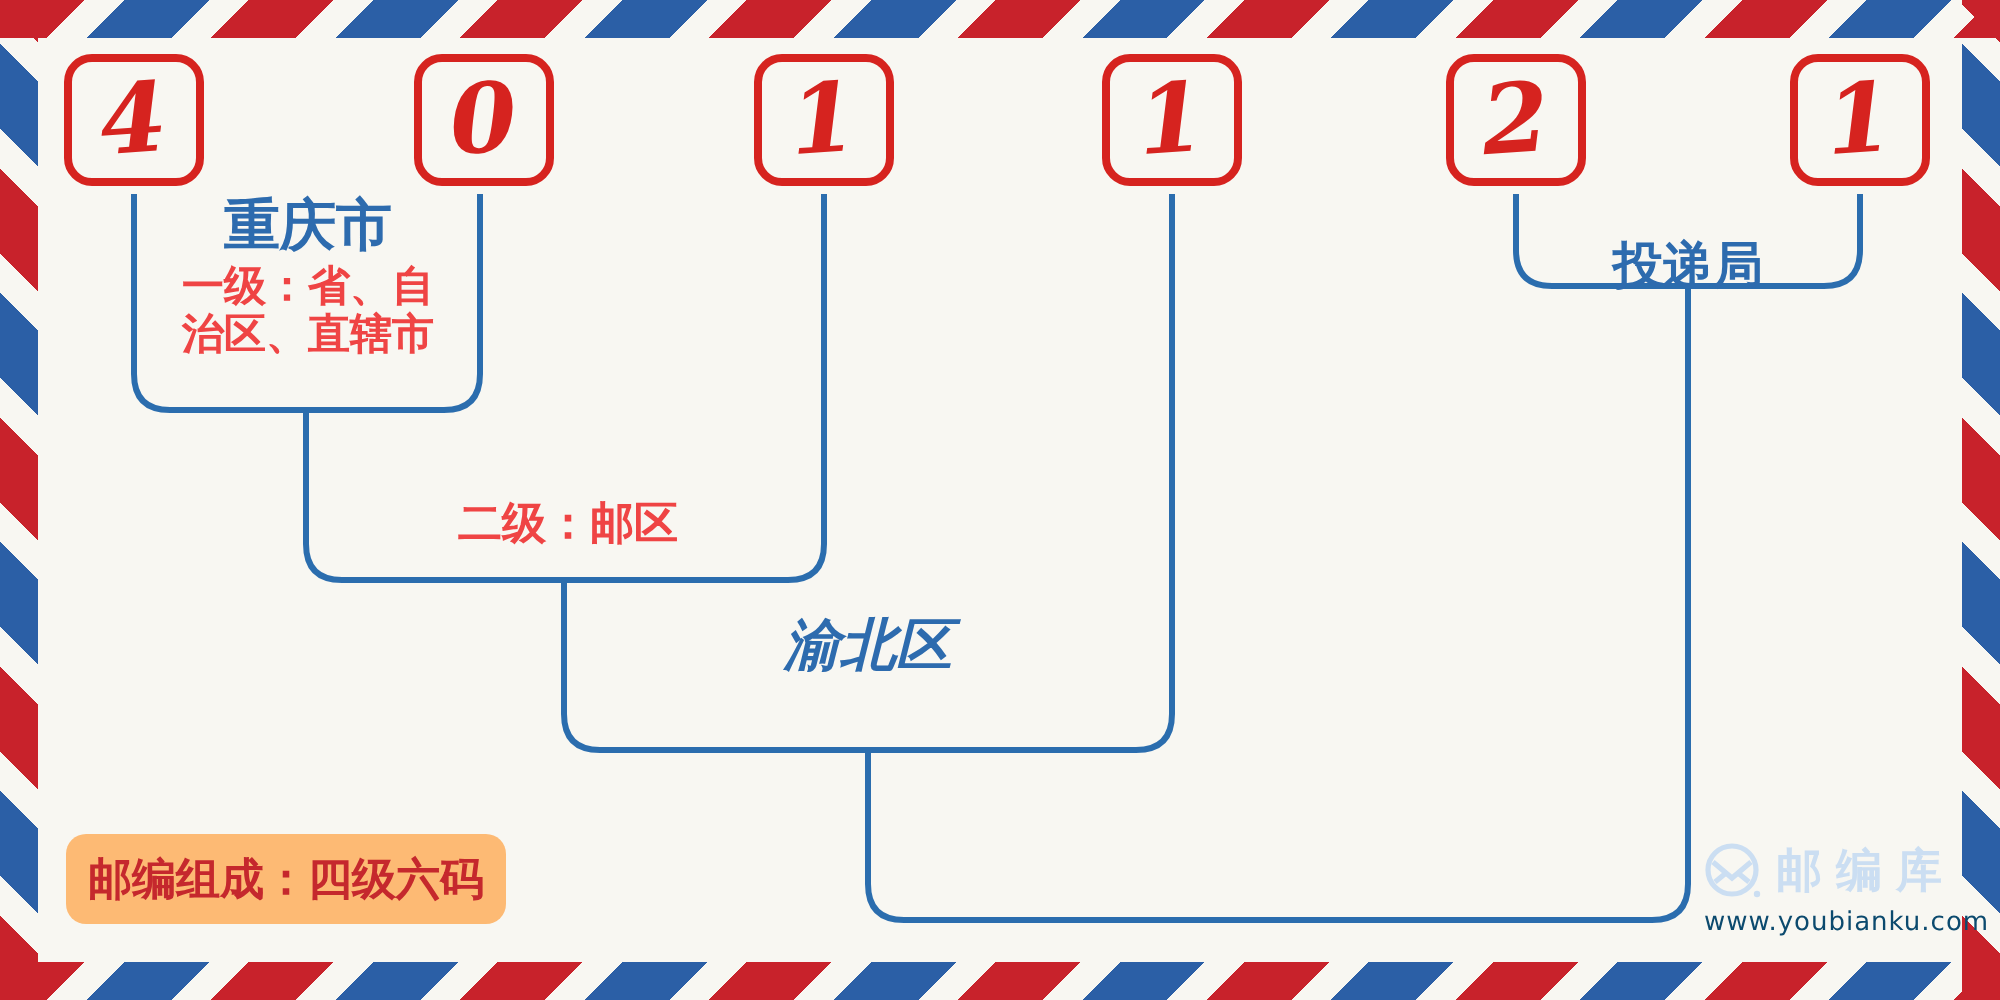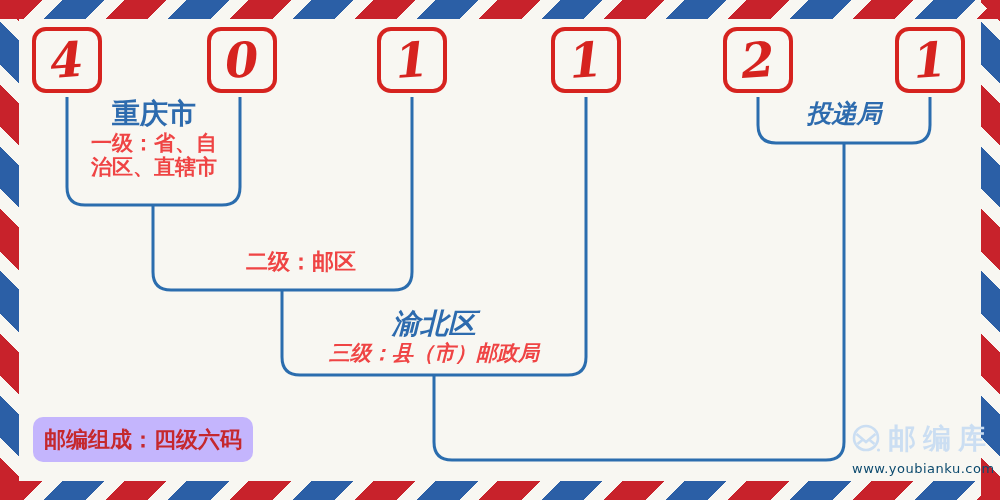--- a/index.html
+++ b/index.html
@@ -50,36 +50,36 @@
   .t25{font-size:25px;line-height:1.1;}
   .t23{font-size:23px;line-height:1.1;}
   .t21{font-size:21px;line-height:1.12;}
   .t22{font-size:22px;line-height:1.1;}
   .gap8{margin-top:8px;}
   .gap2{margin-top:2px;}
 
   
   .footer-pill{
     position:absolute;left:33px;top:417px;width:220px;height:45px;
-    background:#c4b5fd;border-radius:10px;
+    background:#fdba74;border-radius:10px;
     display:flex;align-items:center;justify-content:center;z-index:4;
   }
   .footer-pill span{
     color:#c5282d;font-weight:bold;font-size:22px;
   }
 
   
   .watermark{
     position:absolute;left:852px;top:420px;width:140px;z-index:4;
     font-family:"DejaVu Sans", sans-serif;text-align:left;
   }
   .wm-row{display:flex;align-items:center;}
   .wm-icon{flex:0 0 auto;margin-right:6px;}
   .wm-brand{
-    color:#cbdef2;font-weight:bold;font-size:28px;
+    color:#cbdef2;font-weight:bold;font-size:23px;
     letter-spacing:7px;white-space:nowrap;
   }
   .wm-url{
     color:#0c4a6e;font-size:13px;margin-top:3px;letter-spacing:0.5px;
   }
 </style>
 </head>
 <body>
 
 <div id="stage">
@@ -115,31 +115,30 @@
   <div class="digit-box" style="left:895px">
     <span class="digit">1</span>
     </div>
 
   <div class="lv" style="left:57px;top:98px;width:194px;">
     <div class="lv-title t28">重庆市</div>
     <div class="lv-desc t21 gap2">一级：省、自
 治区、直辖市</div>
   </div>
 
-  <div class="lv" style="left:201px;top:250px;width:200px;">
+  <div class="lv" style="left:184px;top:250px;width:200px;">
     <div class="lv-desc t22">二级：邮区</div>
   </div>
 
   <div class="lv" style="left:314px;top:308px;width:240px;font-style:italic;">
     <div class="lv-title t28">渝北区</div>
-    <div class="lv-desc t21 gap2">三级：县（市）邮政局</div>
   </div>
 
 
-  <div class="lv" style="left:764px;top:100px;width:160px;font-style:italic;">
+  <div class="lv" style="left:764px;top:120px;width:160px;">
     <div class="lv-title t25">投递局</div>
   </div>
 
   <div class="footer-pill">
     <span>邮编组成：四级六码</span>
   </div>
 
   <div class="watermark">
     <div class="wm-row">
       <svg class="wm-icon" width="30" height="30" viewBox="0 0 30 30" fill="none" stroke="#cbdef2" stroke-width="2.6">

